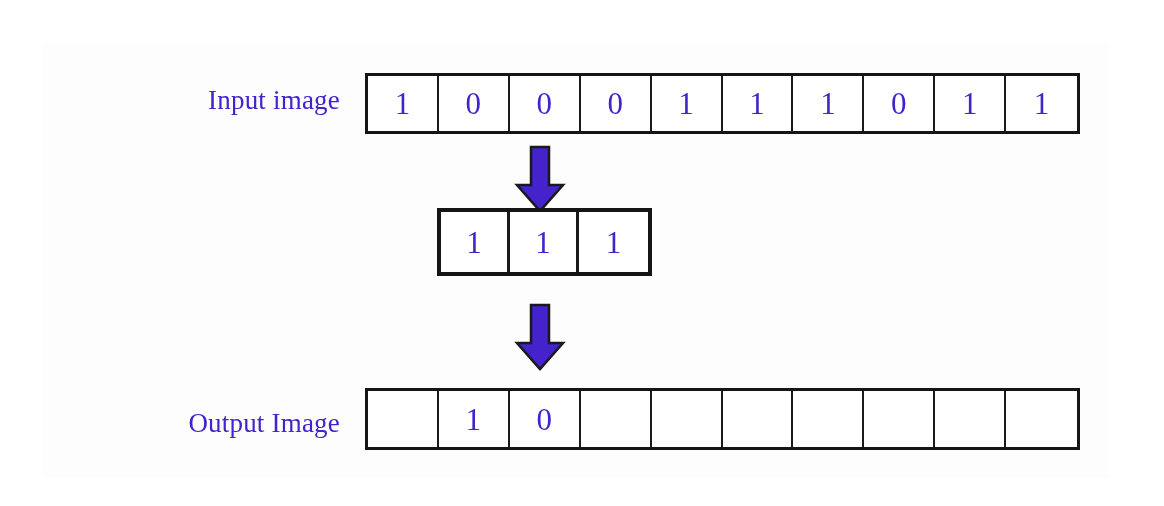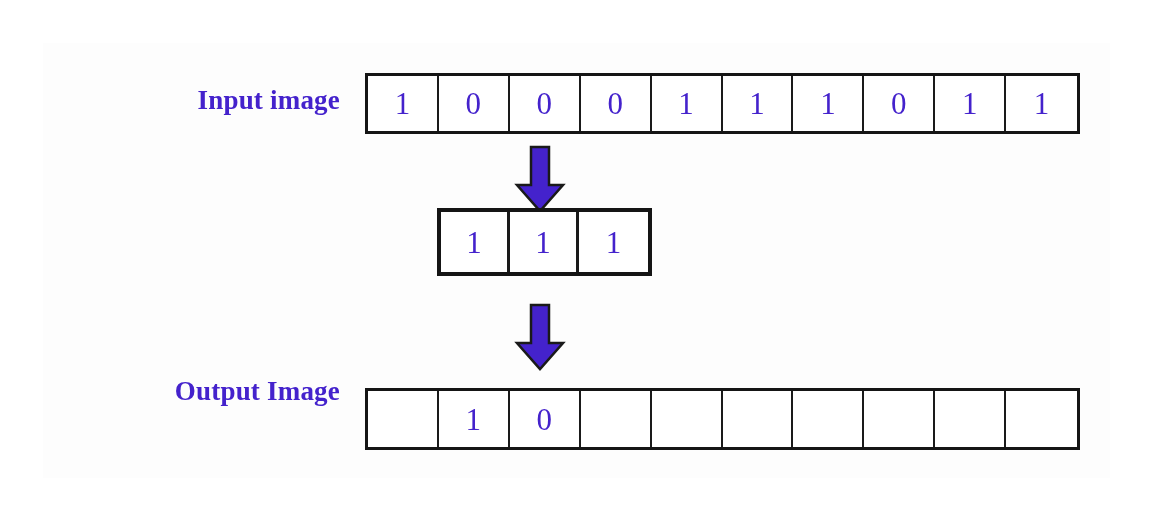--- a/index.html
+++ b/index.html
@@ -30,21 +30,21 @@
     width: 1067px;
     height: 435px;
     background: #fdfdfd;
   }
 
   .row-label {
     position: absolute;
     color: #4422cc;
     font-family: "Liberation Serif", "DejaVu Serif", serif;
     font-size: 27px;
-    font-weight: 700;
+    font-weight: 400;
     letter-spacing: 0.2px;
     white-space: nowrap;
     text-align: right;
   }
 
   
   .strip {
     position: absolute;
     display: flex;
     box-sizing: border-box;
@@ -133,21 +133,21 @@
     <div class="cell">1</div>
     <div class="cell">1</div>
   </div>
 
   <div class="arrow" id="arrow-bot">
     <svg width="52" height="68" viewBox="0 0 52 68" xmlns="http://www.w3.org/2000/svg">
       <polygon points="17,2 35,2 35,40 49,40 26,66 3,40 17,40" fill="#4422cc" stroke="#1a1a1a" stroke-width="2.5" stroke-linejoin="miter"></polygon>
     </svg>
   </div>
 
-  <div class="row-label" id="label-output" style="left:60px; top:376px; width:280px;">Output Image</div>
+  <div class="row-label" id="label-output" style="left:60px; top:408px; width:280px;">Output Image</div>
 
   <div class="strip" id="strip-output">
     <div class="cell"></div>
     <div class="cell">1</div>
     <div class="cell">0</div>
     <div class="cell"></div>
     <div class="cell"></div>
     <div class="cell"></div>
     <div class="cell"></div>
     <div class="cell"></div>

